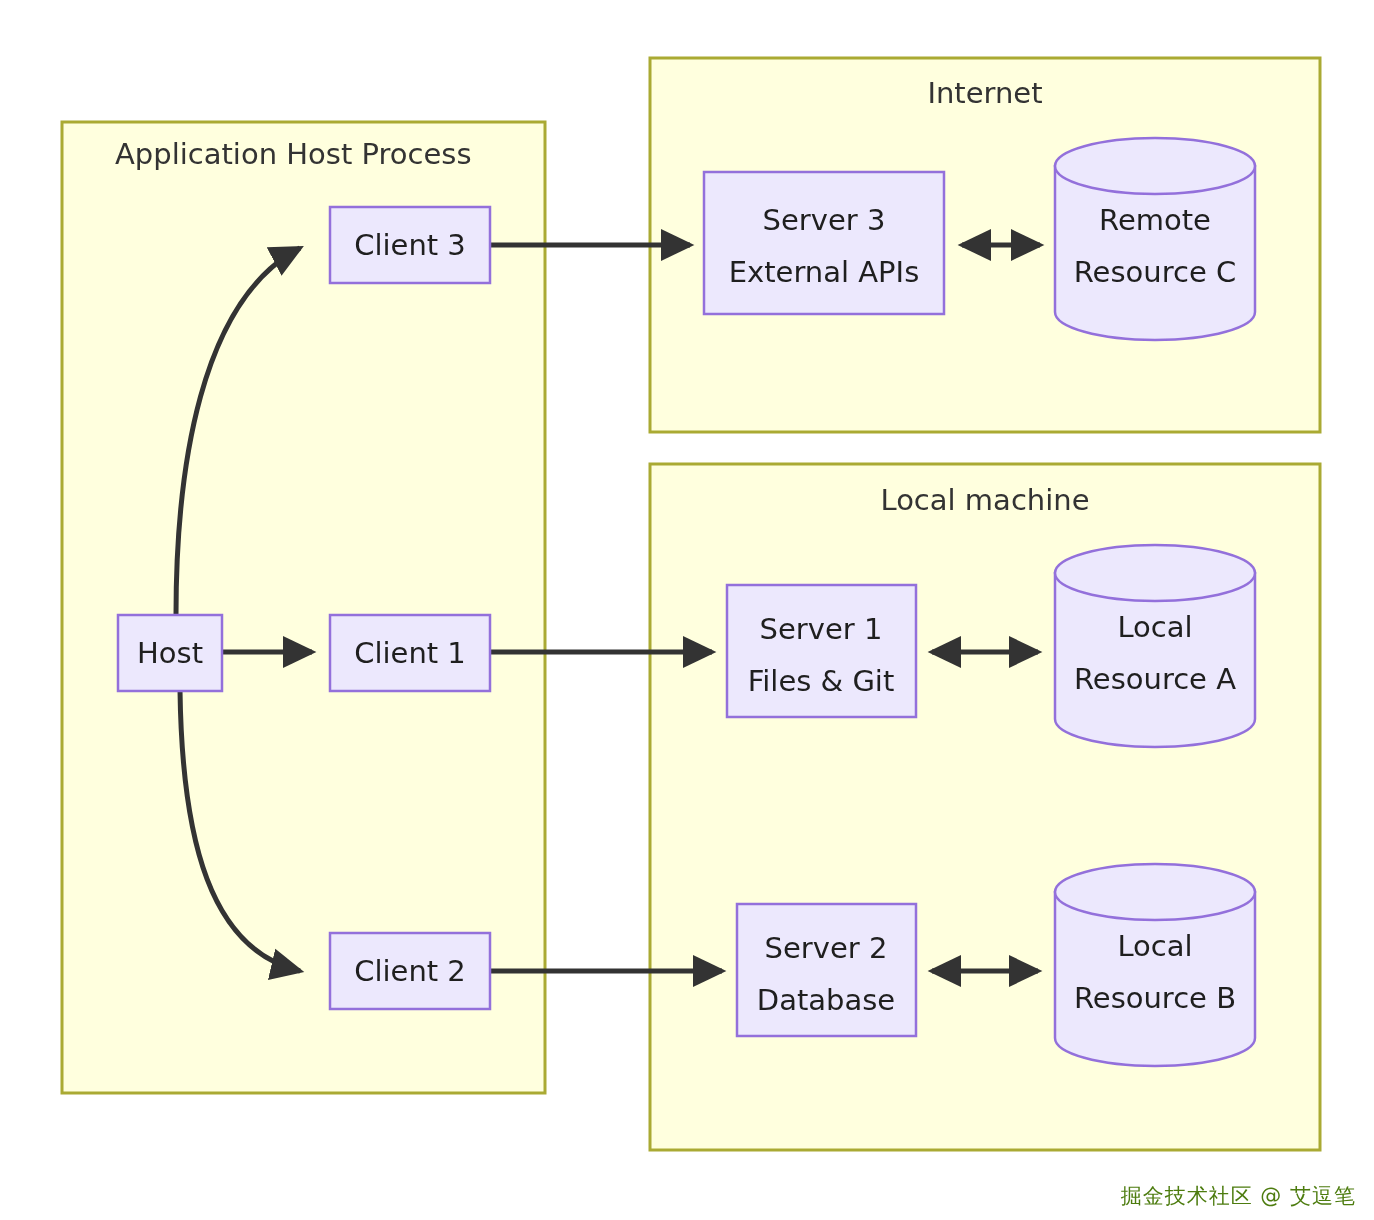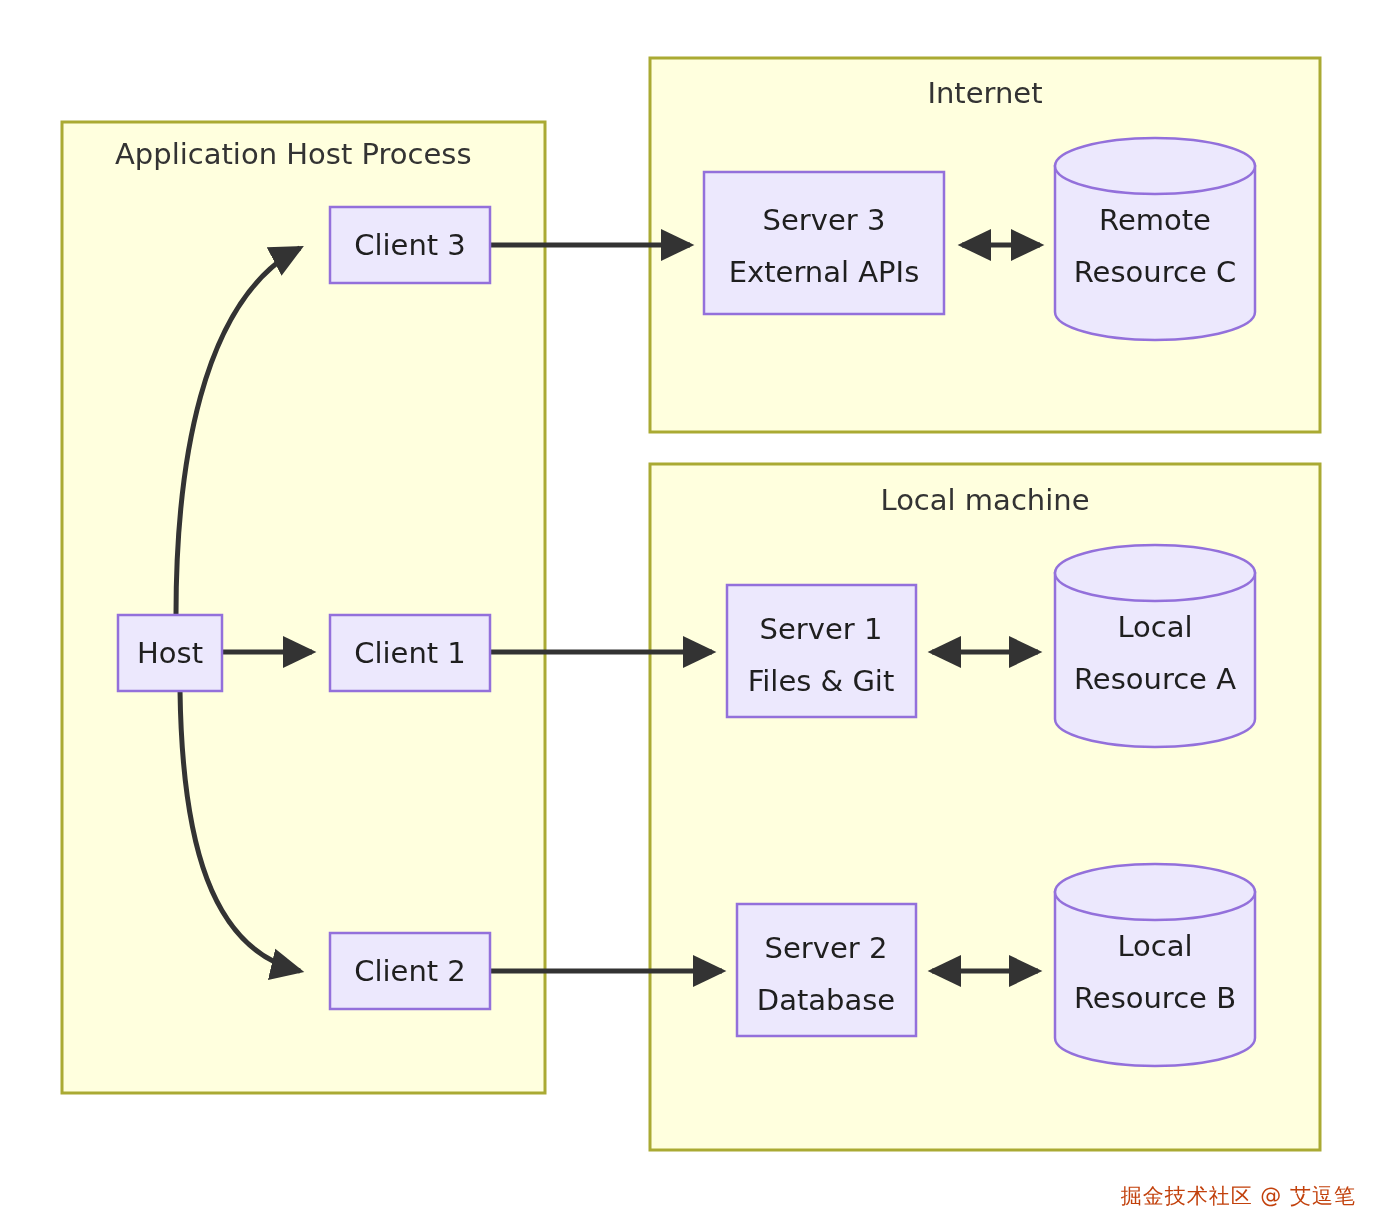--- a/index.html
+++ b/index.html
@@ -58,21 +58,21 @@
     fill: none;
     stroke: #333333;
     stroke-width: 5;
   }
   .watermark {
     position: absolute;
     right: 18px;
     bottom: 10px;
     font-family: "DejaVu Sans", sans-serif;
     font-size: 21px;
-    color: #c2410c;
+    color: #4d7c0f;
     letter-spacing: 1px;
     white-space: nowrap;
   }
 </style>
 </head>
 <body>
 
 <div id="diagram-root">
 
 <svg id="diagram" viewBox="0 0 1374 1220" xmlns="http://www.w3.org/2000/svg">

